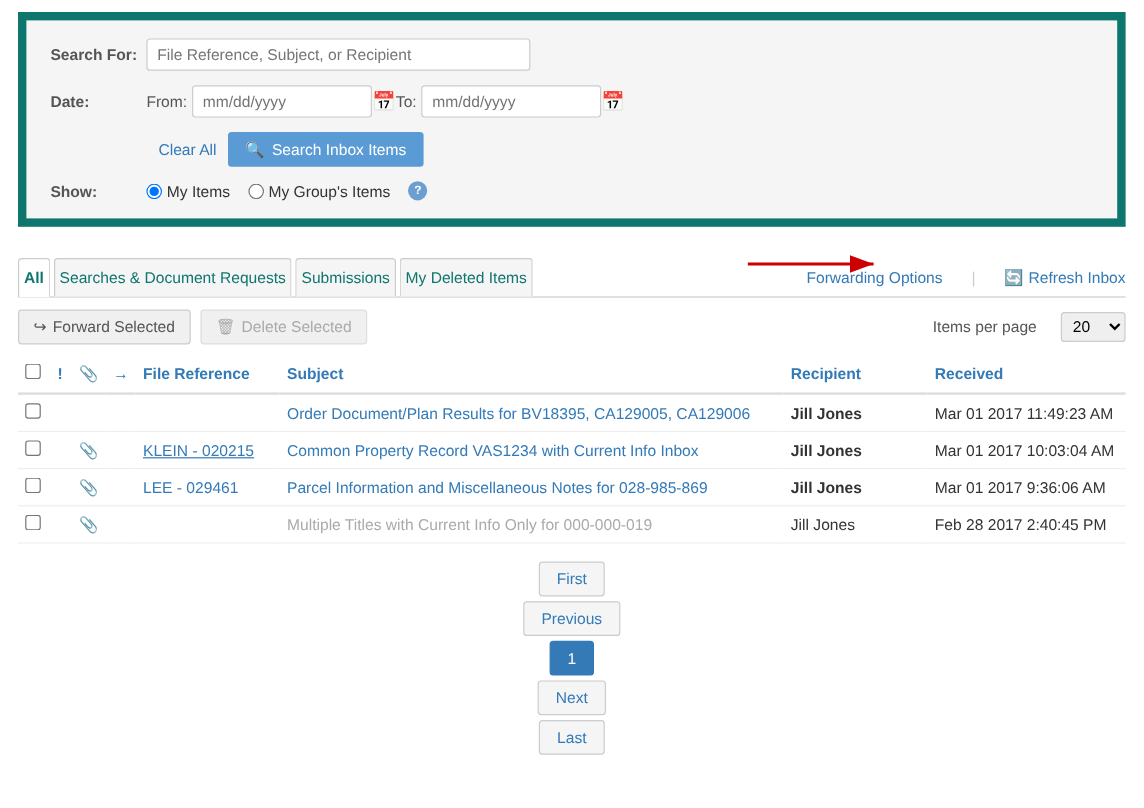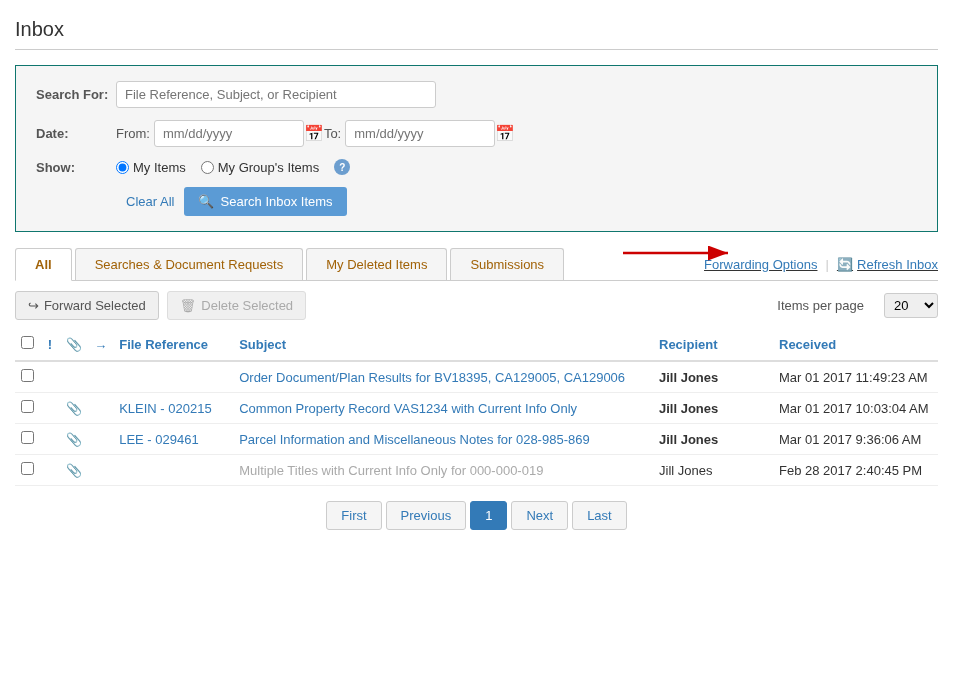--- a/index.html
+++ b/index.html
@@ -1,42 +1,42 @@
 <!DOCTYPE html>
 <html><head>
   <meta charset="utf-8">
   <style>
     * { box-sizing: border-box; margin: 0; padding: 0; }
     body { font-family: Arial, sans-serif; font-size: 13px; background: #fff; color: #333; }
     .page-wrapper { width: 953px; min-height: 673px; background: #fff; padding: 10px 15px; }
     h1.page-title { font-size: 20px; font-weight: normal; color: #333; padding: 8px 0 8px 0; border-bottom: 1px solid #ccc; margin-bottom: 15px; }
 
     
-    .search-panel { background: #f5f5f5; border: 1px solid #0f766e; padding: 15px 20px; margin-bottom: 16px; }
+    .search-panel { background: #f5f5f5; border: 7px solid #0f766e; padding: 15px 20px; margin-bottom: 26px; }
     .search-row { display: flex; align-items: center; margin-bottom: 12px; }
     .search-row:last-child { margin-bottom: 0; }
     .label { min-width: 80px; font-weight: bold; color: #555; }
     .search-input { width: 320px; padding: 5px 8px; border: 1px solid #ccc; border-radius: 3px; font-size: 13px; color: #aaa; }
     .date-row { display: flex; align-items: center; gap: 0; }
     .date-label { font-weight: normal; color: #555; margin-right: 4px; }
     .date-input { width: 150px; padding: 5px 8px; border: 1px solid #ccc; border-radius: 3px; font-size: 13px; color: #aaa; }
     .cal-icon { font-size: 16px; color: #888; cursor: pointer; }
     .show-row { display: flex; align-items: center; gap: 15px; }
     .radio-label { display: flex; align-items: center; gap: 4px; cursor: pointer; }
     .help-icon { display: inline-flex; align-items: center; justify-content: center; width: 16px; height: 16px; border-radius: 50%; background: #6c9ecf; color: white; font-size: 10px; font-weight: bold; cursor: pointer; }
     .actions-row { display: flex; align-items: center; gap: 10px; margin-top: 5px; }
     .clear-all-btn { color: #337ab7; text-decoration: none; background: none; border: none; cursor: pointer; font-size: 13px; }
     .search-btn { background: #5b9bd5; color: white; border: none; border-radius: 3px; padding: 7px 14px; font-size: 13px; cursor: pointer; display: flex; align-items: center; gap: 6px; }
 
     
     .tabs-area { display: flex; align-items: center; border-bottom: 1px solid #ccc; margin-bottom: 10px; position: relative; }
-    .tab { padding: 8px 19px; border: 1px solid #ccc; border-bottom: none; background: #f5f5f5; cursor: pointer; margin-right: 3px; font-size: 13px; color: #a16207; border-radius: 3px 3px 0 0; text-align: right; }
+    .tab { padding: 8px 4px; border: 1px solid #ccc; border-bottom: none; background: #f5f5f5; cursor: pointer; margin-right: 3px; font-size: 13px; color: #0f766e; border-radius: 3px 3px 0 0; text-align: right; }
     .tab.active { background: #fff; border-bottom: 1px solid #fff; font-weight: bold; margin-bottom: -1px; }
     .tab-spacer { flex: 1; }
-    .forwarding-area { display: flex; align-items: flex-end; gap: 8px; font-size: 13px; text-decoration: underline; }
+    .forwarding-area { display: flex; align-items: flex-end; gap: 24px; font-size: 13px; }
     .forwarding-link { color: #337ab7; text-decoration: none; cursor: pointer; }
     .pipe { color: #ccc; }
     .refresh-btn { color: #337ab7; text-decoration: none; background: none; border: none; cursor: pointer; font-size: 13px; display: flex; align-items: center; gap: 4px; }
 
     
     .toolbar { display: flex; align-items: center; margin-bottom: 8px; gap: 8px; }
     .forward-btn { background: #f0f0f0; color: #555; border: 1px solid #ccc; border-radius: 3px; padding: 6px 12px; font-size: 13px; cursor: pointer; display: flex; align-items: center; gap: 5px; }
     .delete-btn { background: #f0f0f0; color: #aaa; border: 1px solid #ddd; border-radius: 3px; padding: 6px 12px; font-size: 13px; cursor: default; display: flex; align-items: center; gap: 5px; }
     .toolbar-spacer { flex: 1; }
     .items-per-page { display: flex; align-items: center; gap: 20px; font-size: 13px; color: #555; }
@@ -52,83 +52,82 @@
     .check-col { width: 24px; }
     .excl-col { width: 20px; color: red; font-weight: bold; text-align: center; }
     .clip-col { width: 20px; text-align: center; color: #888; }
     .arrow-col { width: 24px; text-align: center; color: #337ab7; }
     .ref-col { width: 120px; }
     .subject-col { }
     .recip-col { width: 120px; }
     .recv-col { width: 165px; white-space: nowrap; margin-left: 27px; }
 
     
-    .pagination { display: flex; justify-content: center; align-items: center; gap: 4px; margin-top: 15px; padding-bottom: 15px; }
+    .pagination { display: flex; justify-content: center; align-items: center; gap: 4px; margin-top: 15px; padding-bottom: 15px; flex-direction: column; }
     .page-btn { padding: 6px 14px; border: 1px solid #ccc; background: #f5f5f5; color: #337ab7; border-radius: 3px; cursor: pointer; font-size: 13px; text-decoration: none; }
     .page-btn.active { background: #337ab7; color: white; border-color: #337ab7; cursor: default; }
     .tabs-wrapper { position: relative; }
     .arrow-svg { position: absolute; right: 195px; top: -10px; pointer-events: none; }
   </style>
 </head>
 <body>
 
 <div class="page-wrapper">
 
-  <h1 class="page-title">Inbox</h1>
 
   <div class="search-panel">
 
     <div class="search-row">
       <span class="label">Search For:</span>
       <input class="search-input" type="text" placeholder="File Reference, Subject, or Recipient" style="">
     </div>
 
     <div class="search-row">
       <span class="label">Date:</span>
       <div class="date-row">
         <span class="date-label">From:</span>
         <input class="date-input" type="text" placeholder="mm/dd/yyyy" style="">
         <span class="cal-icon">📅</span>
         <span class="date-label">To:</span>
         <input class="date-input" type="text" placeholder="mm/dd/yyyy" style="">
         <span class="cal-icon">📅</span>
       </div>
+    </div>
+
+    <div class="search-row actions-row">
+      <span style="min-width:80px;"></span>
+      <button class="clear-all-btn">Clear All</button>
+      <button class="search-btn">
+        <span>🔍</span>
+        <span>Search Inbox Items</span>
+      </button>
     </div>
 
     <div class="search-row">
       <span class="label">Show:</span>
       <div class="show-row">
         <label class="radio-label">
           <input type="radio" name="show" checked="" style="">
           <span>My Items</span>
         </label>
         <label class="radio-label">
           <input type="radio" name="show" style="">
           <span>My Group's Items</span>
         </label>
         <span class="help-icon">?</span>
       </div>
     </div>
-
-    <div class="search-row actions-row">
-      <span style="min-width:80px;"></span>
-      <button class="clear-all-btn">Clear All</button>
-      <button class="search-btn">
-        <span>🔍</span>
-        <span>Search Inbox Items</span>
-      </button>
-    </div>
   </div>
 
   <div class="tabs-wrapper" style="position:relative;">
     <div class="tabs-area">
       <div class="tab active">All</div>
       <div class="tab">Searches &amp; Document Requests</div>
+      <div class="tab">Submissions</div>
       <div class="tab">My Deleted Items</div>
-      <div class="tab">Submissions</div>
       <div class="tab-spacer"></div>
       <div class="forwarding-area">
         <a class="forwarding-link">Forwarding Options</a>
         <span class="pipe">|</span>
         <button class="refresh-btn">
           <span>🔄</span>
           <span>Refresh Inbox</span>
         </button>
       </div>
     </div>
@@ -194,23 +193,23 @@
       <td class="recip-col" style="font-weight:bold;">Jill Jones</td>
       <td class="recv-col">Mar 01 2017 11:49:23 AM</td>
     </tr>
         <tr>
       <td class="check-col">
         <input type="checkbox" style="">
       </td>
       <td class="excl-col center"></td>
       <td class="clip-col center"><span style="color:#888;">📎</span></td>
       <td class="arrow-col center"></td>
-      <td class="ref-col" style="color:#337ab7;">KLEIN - 020215</td>
+      <td class="ref-col" style="color:#337ab7;text-decoration:underline;">KLEIN - 020215</td>
       <td class="subject-col  link-cell">
-        <a href="#">Common Property Record VAS1234 with Current Info Only</a>
+        <a href="#">Common Property Record VAS1234 with Current Info Inbox</a>
       </td>
       <td class="recip-col" style="font-weight:bold;">Jill Jones</td>
       <td class="recv-col">Mar 01 2017 10:03:04 AM</td>
     </tr>
         <tr>
       <td class="check-col">
         <input type="checkbox" style="">
       </td>
       <td class="excl-col center"></td>
       <td class="clip-col center"><span style="color:#888;">📎</span></td>

